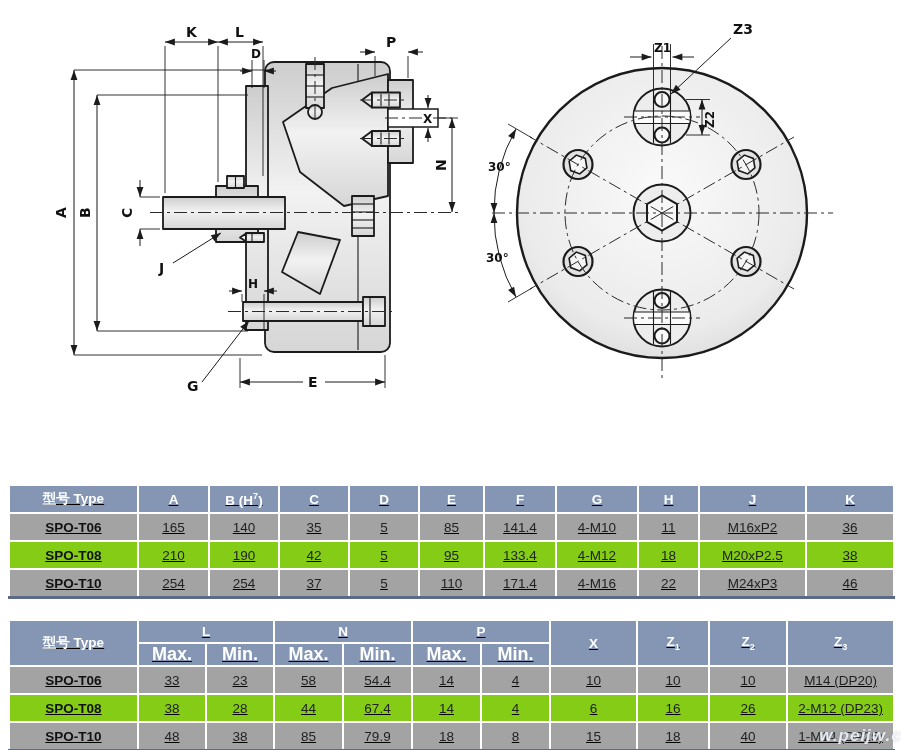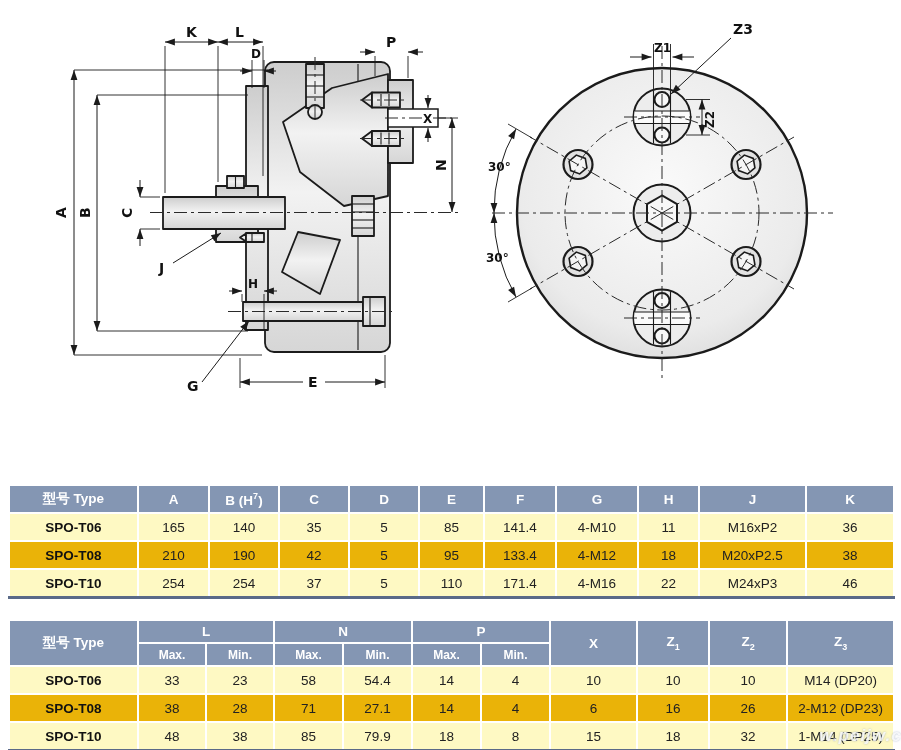--- a/index.html
+++ b/index.html
@@ -9,27 +9,27 @@
   .dt{font-size:14px;font-weight:bold;fill:#111;}
   .dts{font-size:12px;font-weight:bold;fill:#111;}
   .part{fill:url(#gMetal);stroke:#1b1b1b;stroke-width:1.8;stroke-linejoin:round;}
   .thin{stroke:#1b1b1b;stroke-width:1.1;fill:none;}
   .cl{stroke:#2a2a2a;stroke-width:1;fill:none;stroke-dasharray:13 4 3 4;}
   .dim{stroke:#1b1b1b;stroke-width:1;fill:none;}
   .ext{stroke:#1b1b1b;stroke-width:0.9;fill:none;}
 
   .tables{position:absolute;left:8px;top:484px;width:885px;}
   table{border-collapse:collapse;table-layout:fixed;width:885px;
-        border-top:2px solid #b91c1c;border-bottom:3px solid #5a6a88;}
+        border-top:2px solid #b91c1c;border-bottom:3px solid #5a6a88;text-decoration:underline;}
   th,td{border:2px solid #fff;text-align:center;vertical-align:middle;
         font-size:13.5px;padding:0;height:26px;overflow:hidden;white-space:nowrap;}
   th{background:#8496b3;color:#fff;font-weight:bold;}
-  th.sub{font-size:12px;height:21px;}
-  tr.light td{background:#fef9c3;}
-  tr.dark td{background:#eab308;}
+  th.sub{font-size:18px;height:21px;}
+  tr.light td{background:#a3a3a3;}
+  tr.dark td{background:#84cc16;}
   td.type{font-weight:bold;color:#111;}
   td{color:#222;}
   #t2{margin-top:20px;}
   #t2 th.grp{height:21px;}
   sup{font-size:9px;} sub{font-size:9px;}
   .watermark{position:absolute;right:-12px;bottom:4px;font-size:17px;font-weight:bold;
     font-style:italic;color:rgba(255,255,255,0.82);
     text-shadow:0 0 2px rgba(110,130,170,0.55);letter-spacing:1px;}
 </style>
 </head>
@@ -364,40 +364,40 @@
         <td>4</td>
         <td>10</td>
         <td>10</td>
         <td>10</td>
         <td>M14 (DP20)</td>
       </tr>
       <tr class="dark">
         <td class="type">SPO-T08</td>
         <td>38</td>
         <td>28</td>
-        <td>71</td>
-        <td>27.1</td>
+        <td>44</td>
+        <td>67.4</td>
         <td>14</td>
         <td>4</td>
         <td>6</td>
         <td>16</td>
         <td>26</td>
         <td>2-M12 (DP23)</td>
       </tr>
       <tr class="light">
         <td class="type">SPO-T10</td>
         <td>48</td>
         <td>38</td>
         <td>85</td>
         <td>79.9</td>
         <td>18</td>
         <td>8</td>
         <td>15</td>
         <td>18</td>
-        <td>32</td>
+        <td>40</td>
         <td>1-M14 (DP25)</td>
       </tr>
     </tbody>
   </table>
 </div>
 
 <div class="watermark">w.peijw.co</div>
 
 </div>
 

